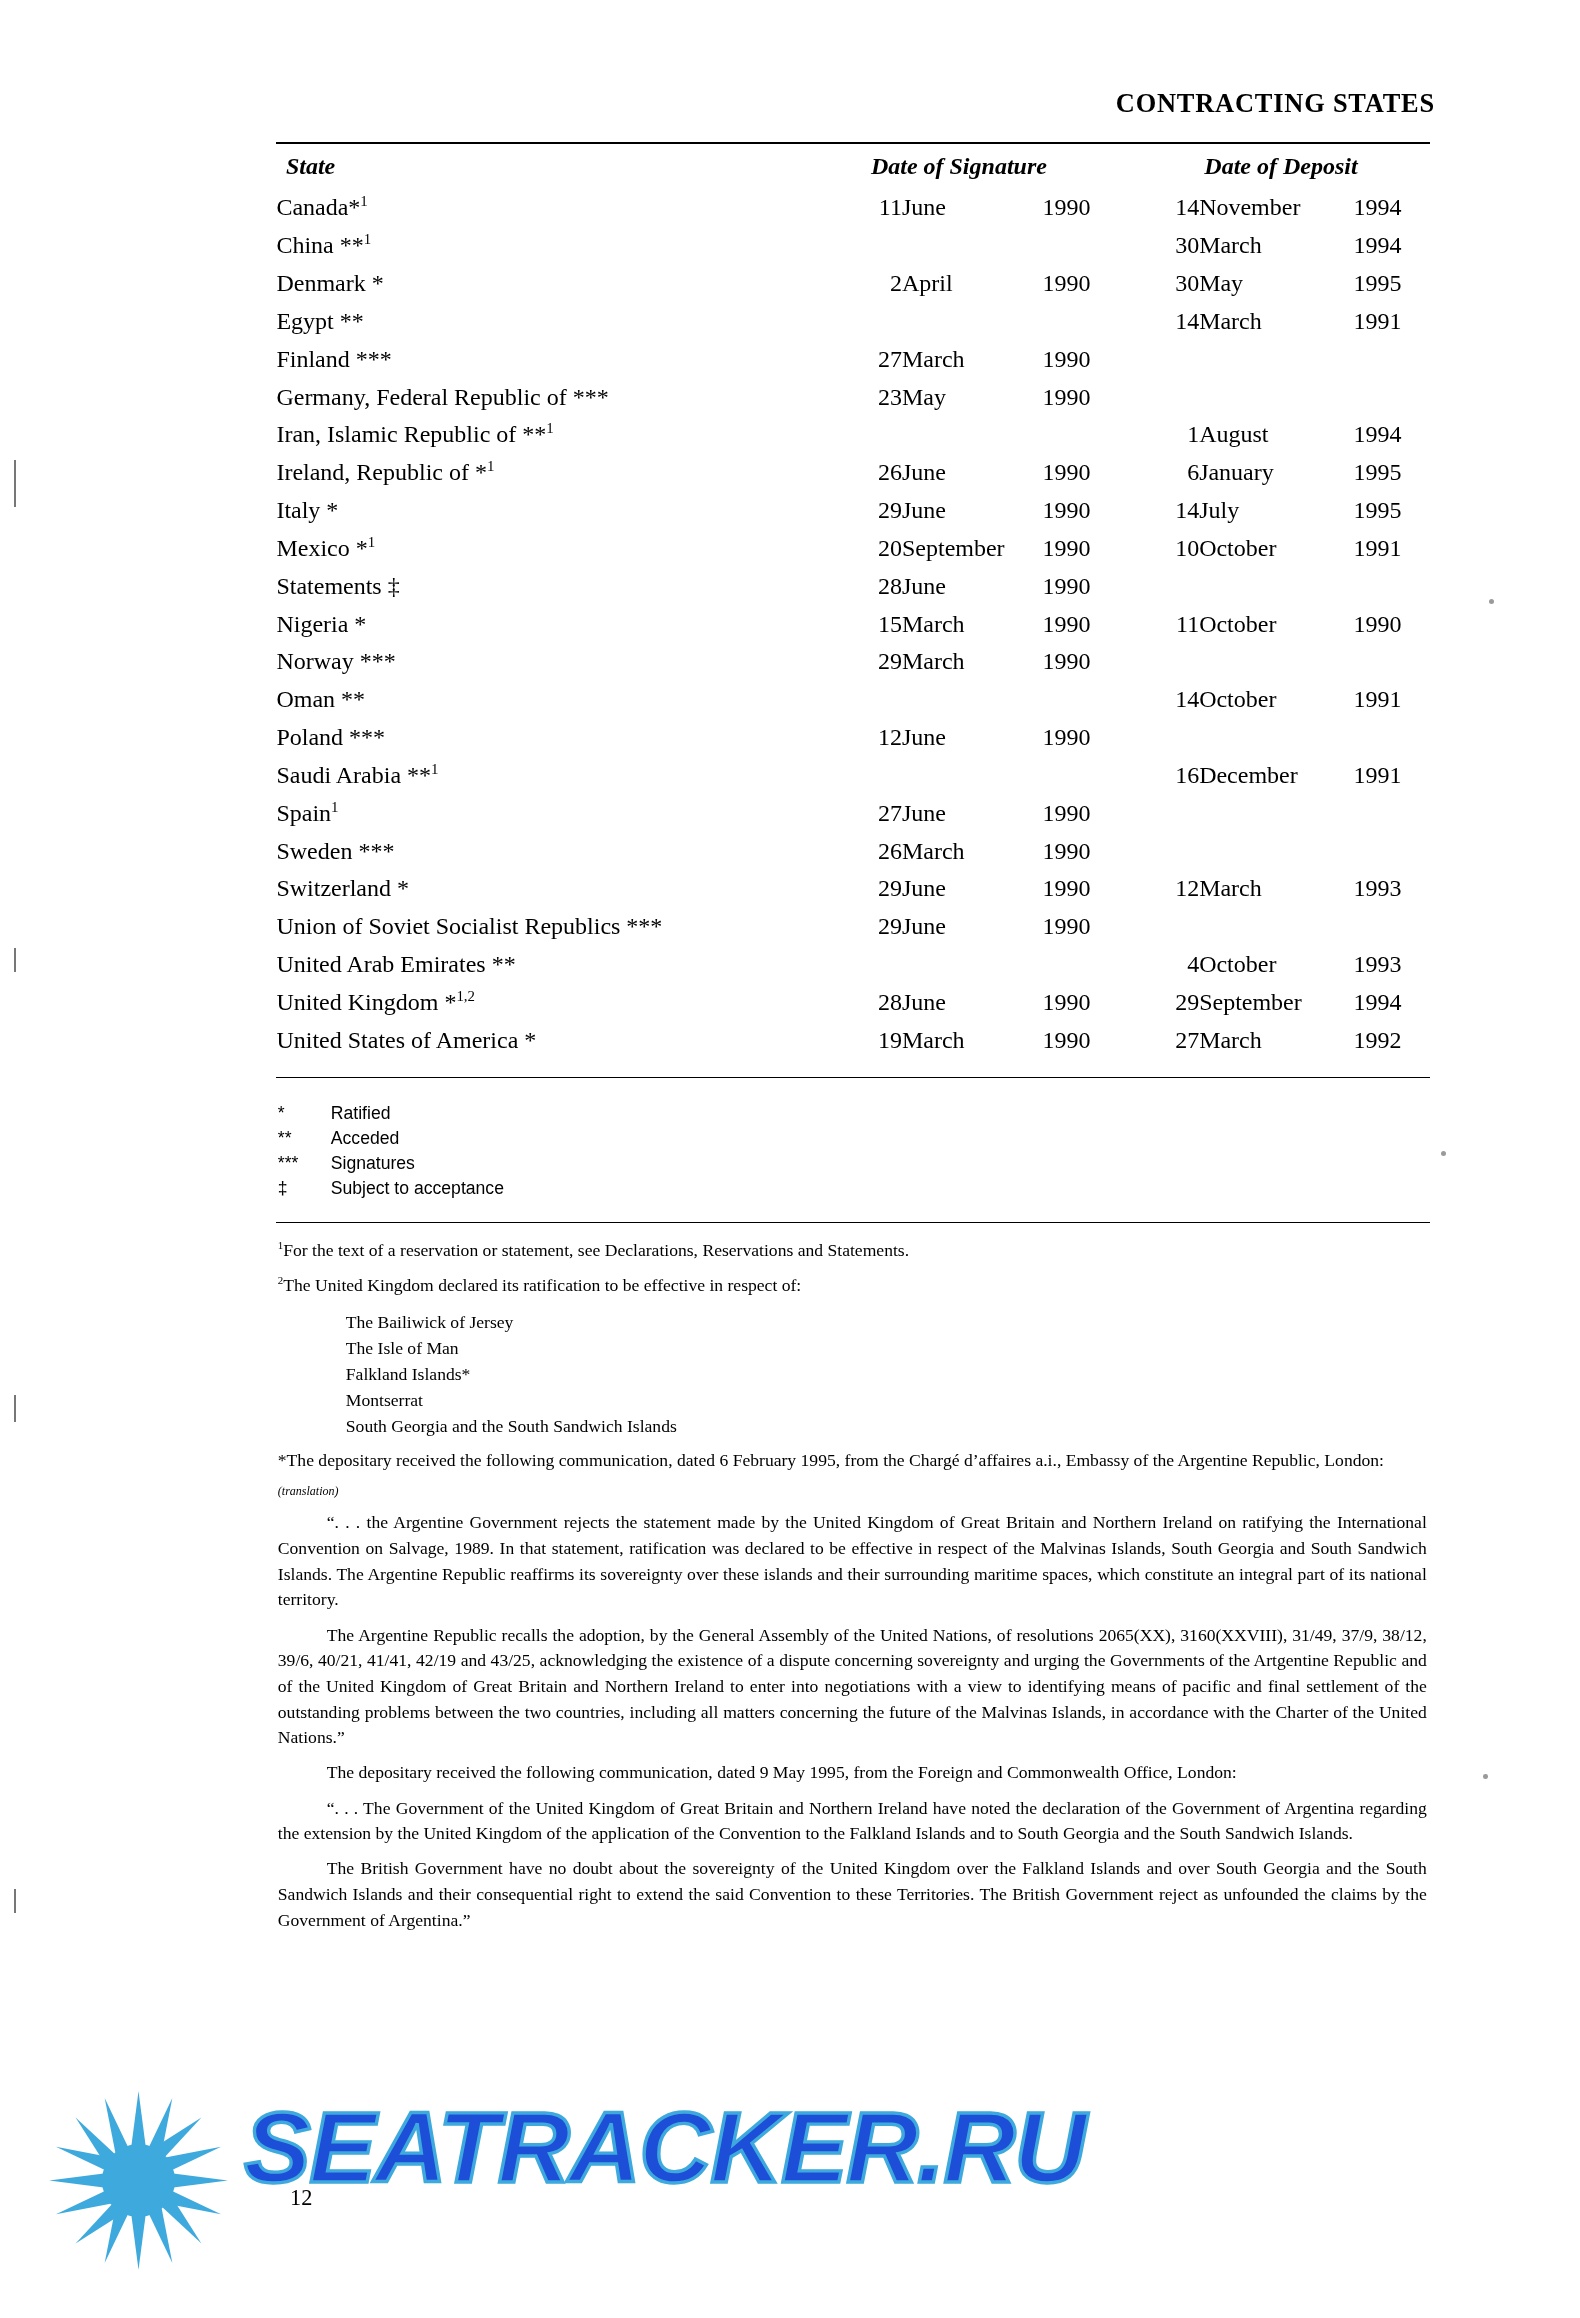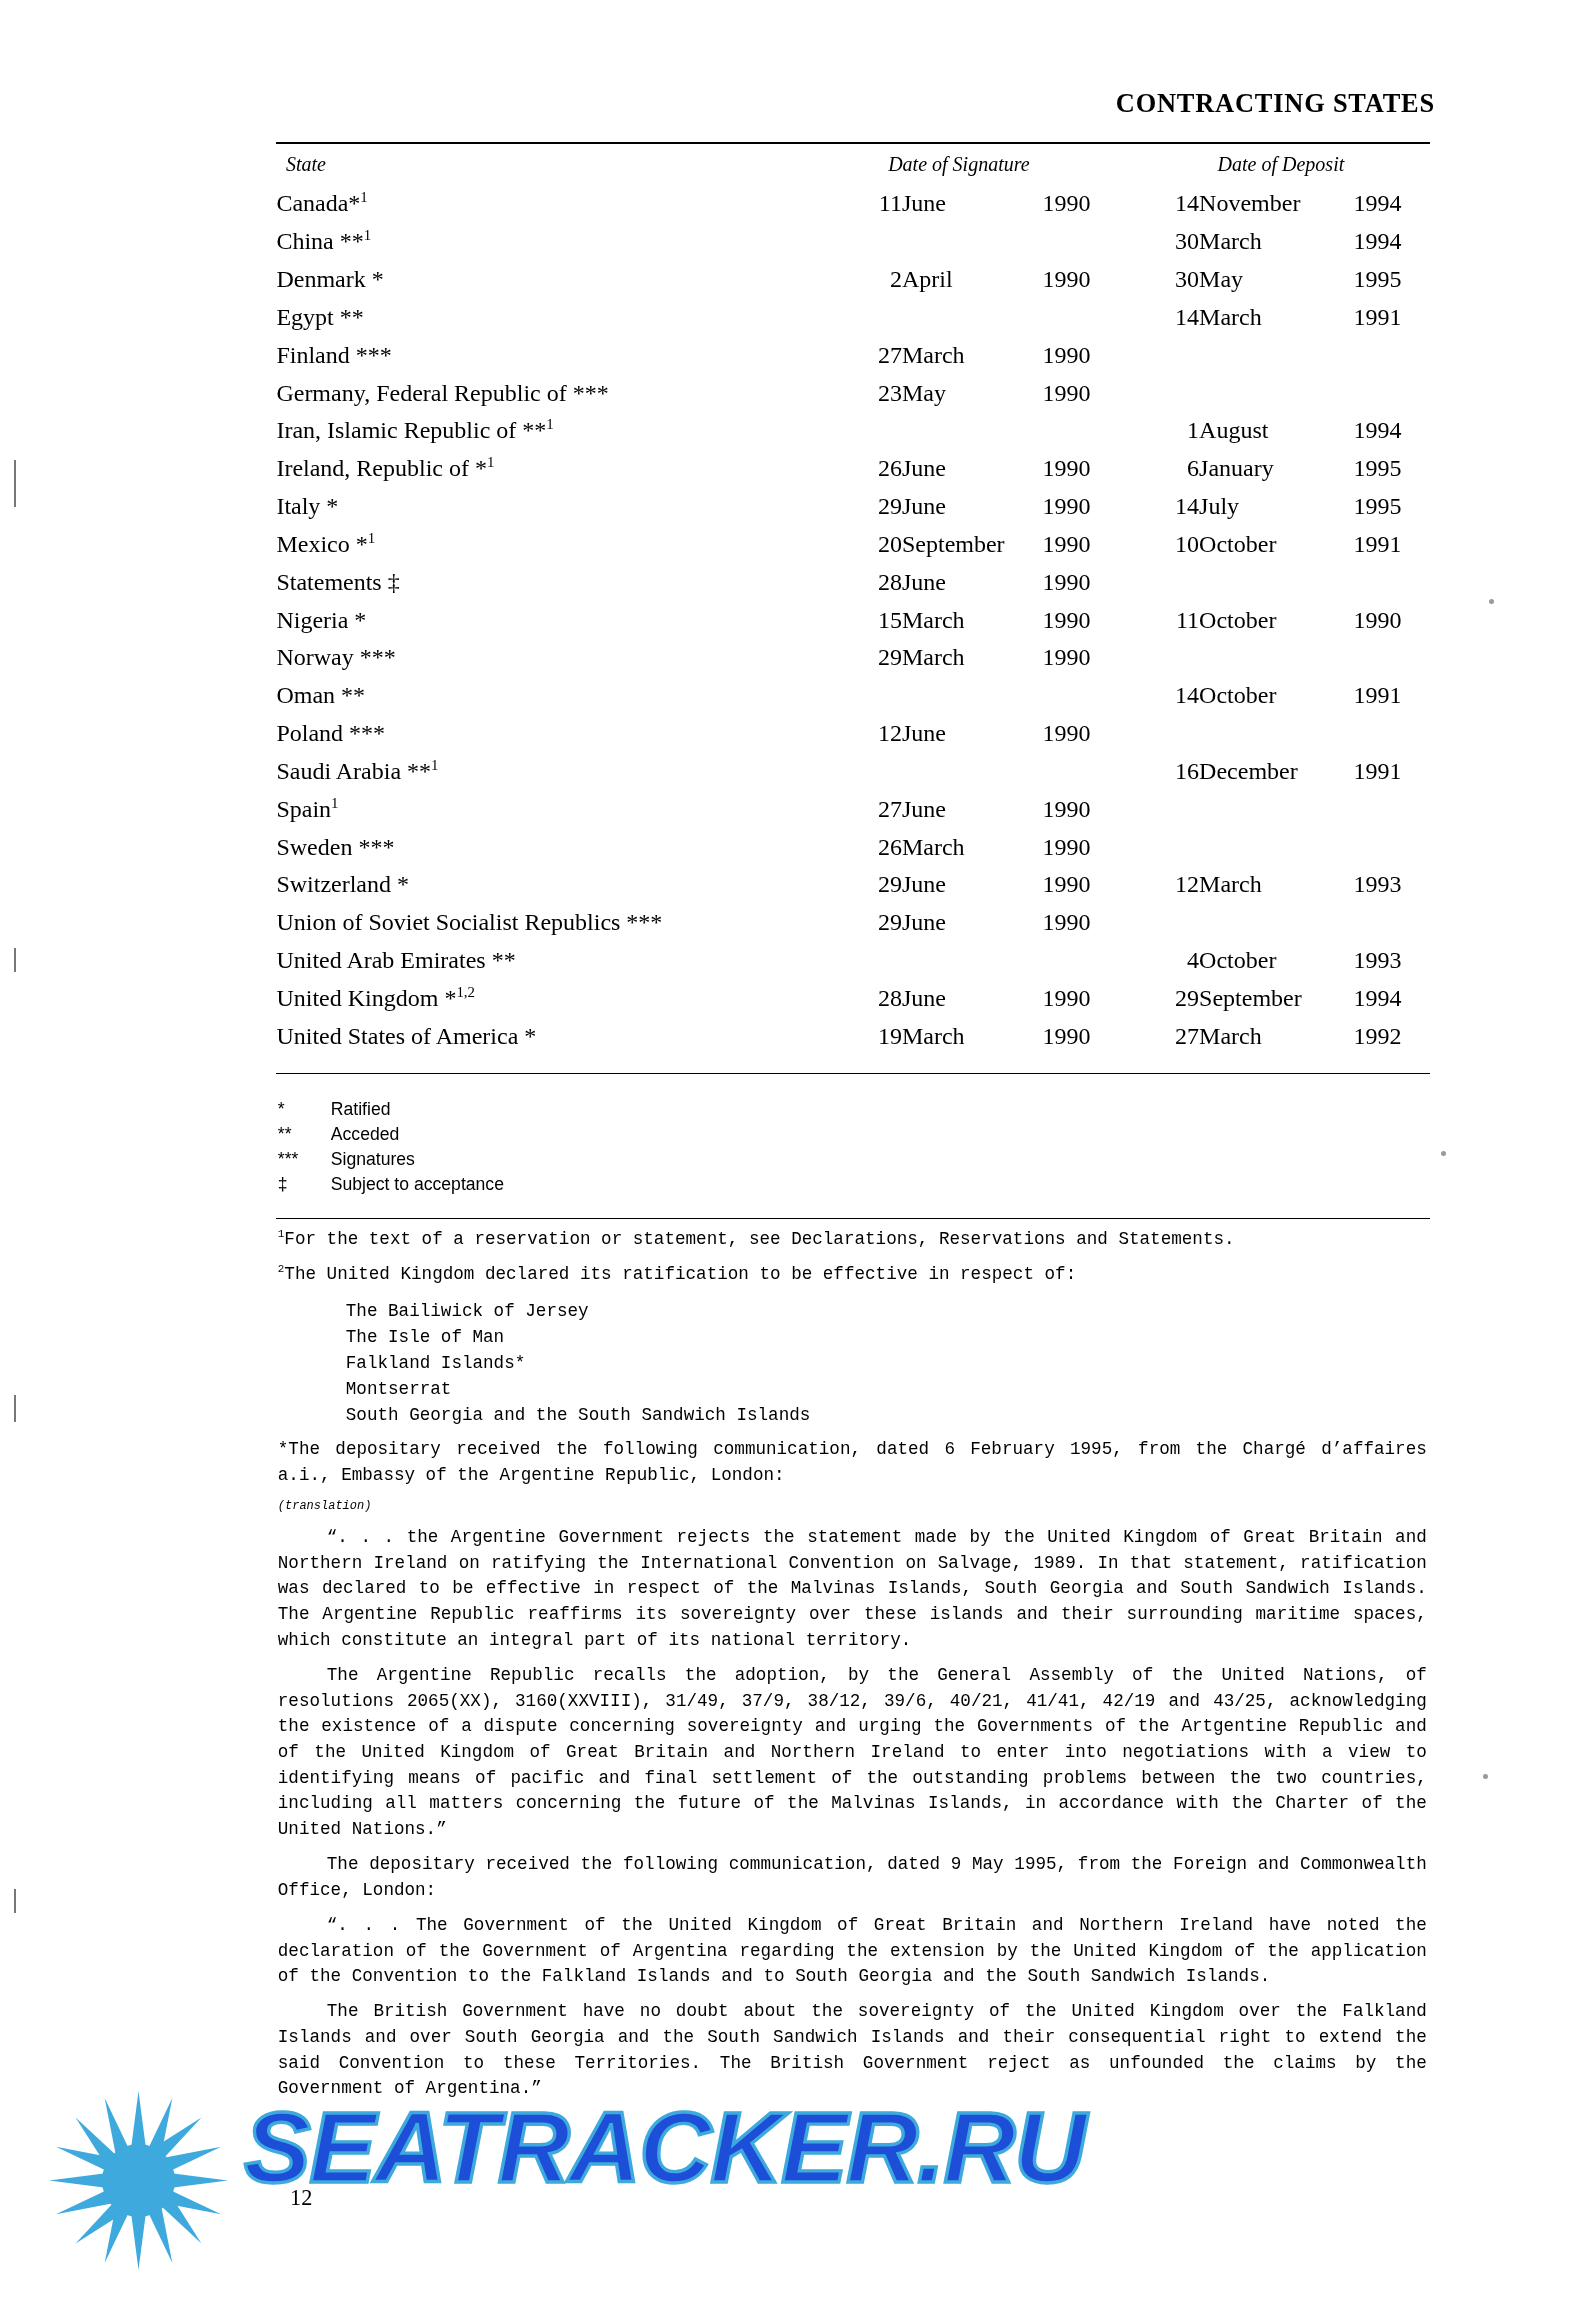--- a/index.html
+++ b/index.html
@@ -50,22 +50,22 @@
     margin-left: 5.4px;
   }
   table.states {
     border-collapse: collapse;
     width: 1154px;
     margin-left: 5.4px;
     font-size: 24px;
   }
   table.states th {
     font-style: italic;
-    font-weight: normal;
-    font-size: 20px;
+    font-weight: bold;
+    font-size: 24px;
     padding: 8.8px 0 8.8px 0;
     text-align: left;
     white-space: nowrap;
   }
   table.states th.c-state   { padding-left: 9.5px; }
   table.states th.c-sig     { text-align: center; padding-left: 0; }
   table.states th.c-dep     { text-align: center; }
   table.states td {
     padding: 0.7px 0;
     vertical-align: top;
@@ -95,24 +95,24 @@
 
   
   .fn-rule {
     border-top: 1.1px solid #000;
     width: 1154px;
     margin: 21.7px 0 0 5.4px;
   }
 
   
   .notes {
-    margin-top: 8px;
+    margin-top: 15px;
     margin-left: 6.8px;
     width: 1149px;
-    font-family: Liberation Mono, monospace;
+    font-family: Liberation Serif, serif;
     font-size: 17.6px;
     line-height: 1.46;
     text-align: justify;
   }
   .notes p { margin: 0 0 9.5px 0; }
   .notes .indent-list {
     margin: 1.4px 0 9.5px 68px;
     line-height: 1.48;
   }
   .translation { font-style: italic; margin: 13.5px 0 6.8px 0; font-size: 12px;}

